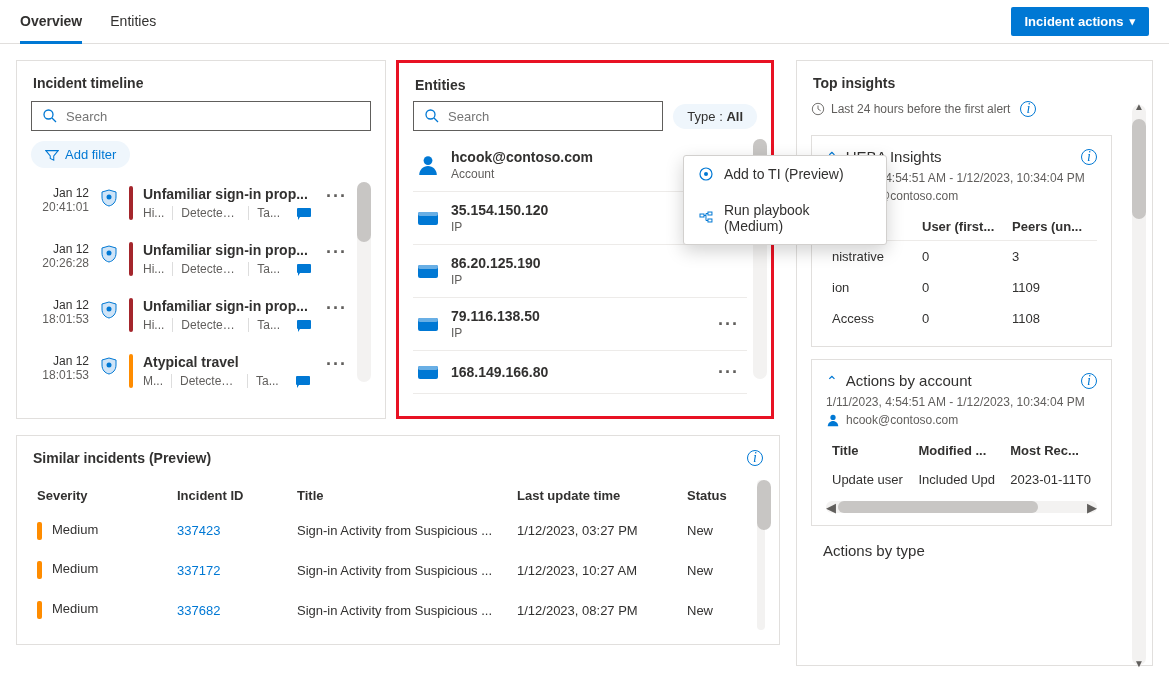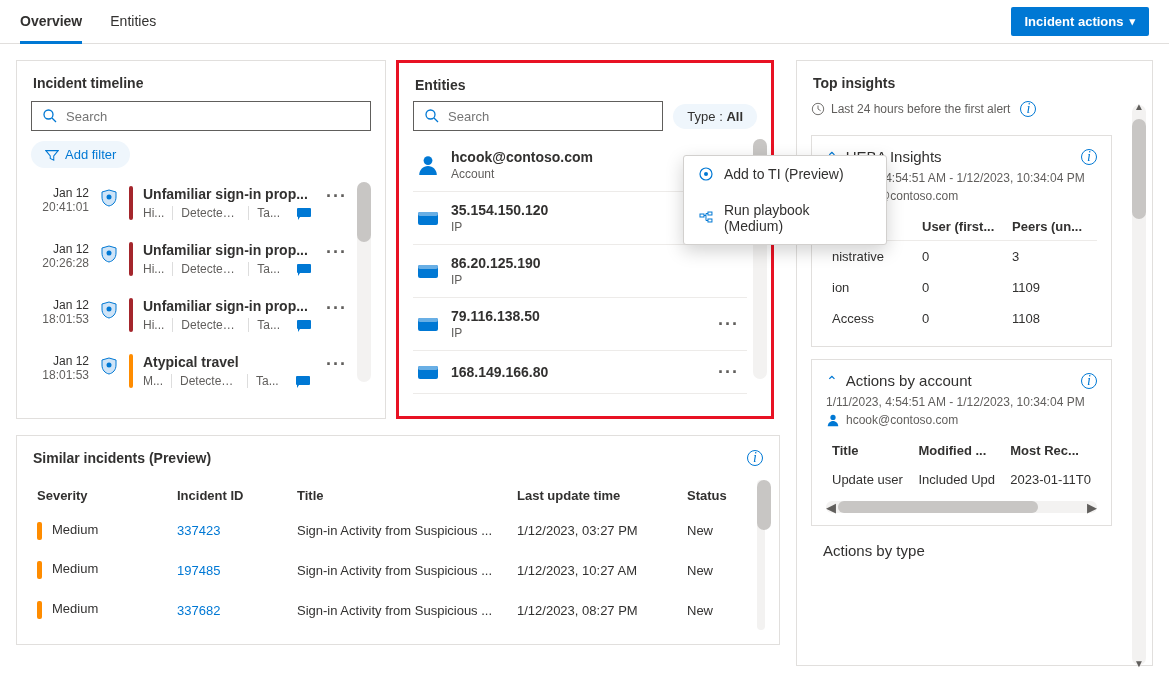--- a/index.html
+++ b/index.html
@@ -393,21 +393,21 @@
           <tbody id="sim-body">
     <tr class="sim-row">
       <td><span class="sim-sev-bar"></span>Medium</td>
       <td><span class="link">337423</span></td>
       <td>Sign-in Activity from Suspicious ...</td>
       <td>1/12/2023, 03:27 PM</td>
       <td>New</td>
     </tr>
     <tr class="sim-row">
       <td><span class="sim-sev-bar"></span>Medium</td>
-      <td><span class="link">197485</span></td>
+      <td><span class="link">337172</span></td>
       <td>Sign-in Activity from Suspicious ...</td>
       <td>1/12/2023, 10:27 AM</td>
       <td>New</td>
     </tr>
     <tr class="sim-row">
       <td><span class="sim-sev-bar"></span>Medium</td>
       <td><span class="link">337682</span></td>
       <td>Sign-in Activity from Suspicious ...</td>
       <td>1/12/2023, 08:27 PM</td>
       <td>New</td>

